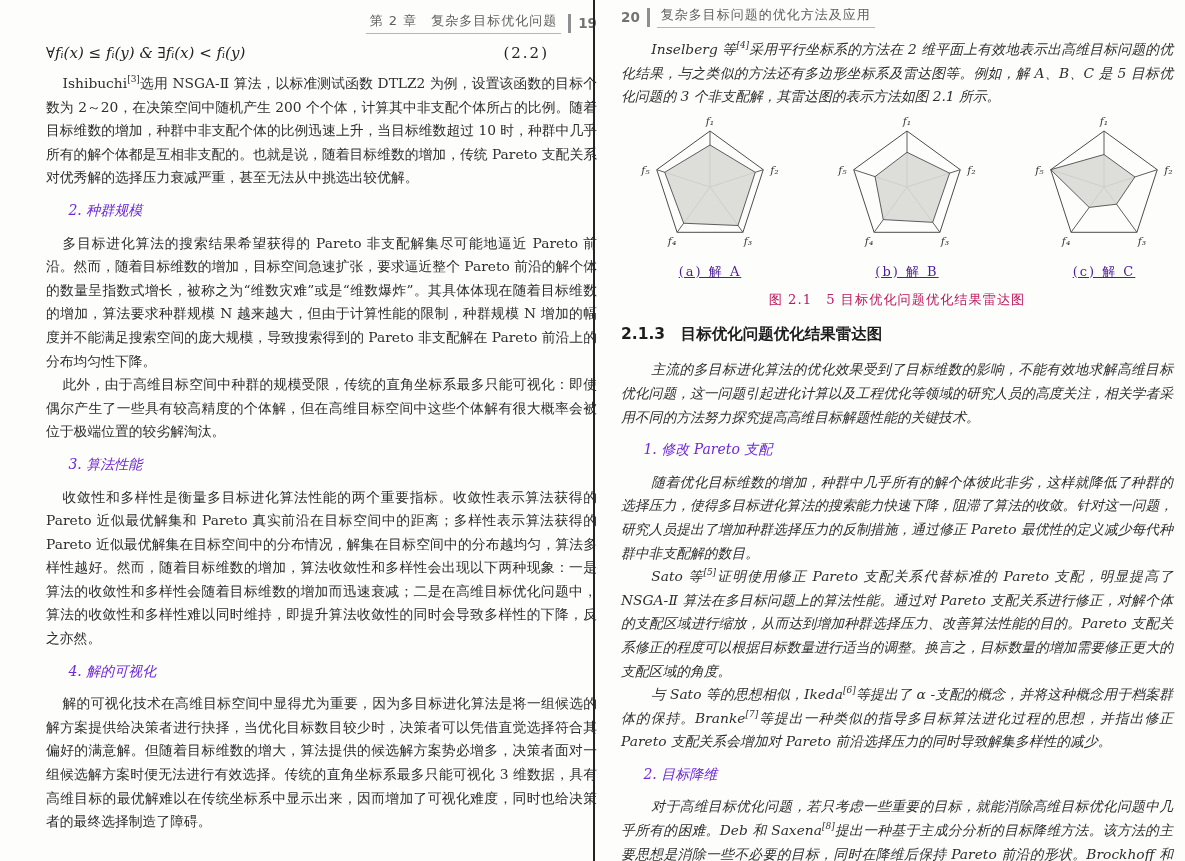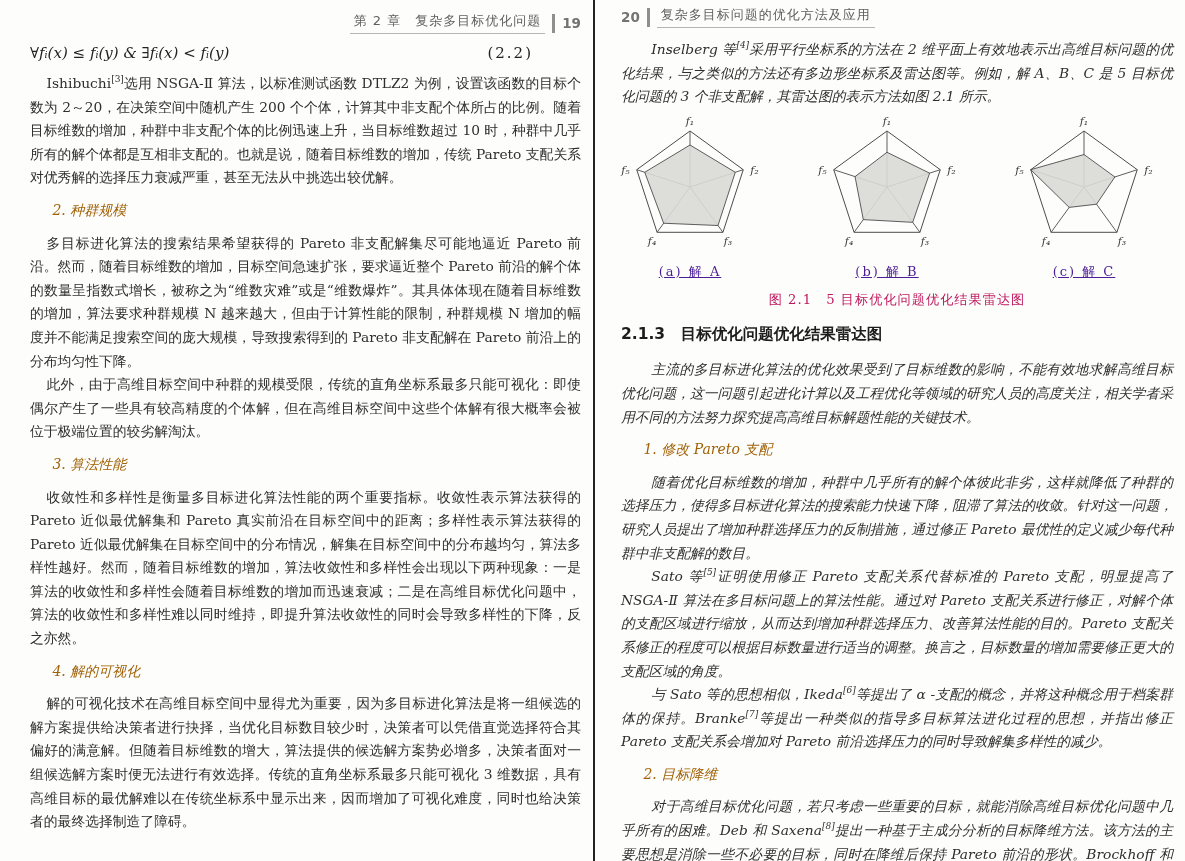--- a/index.html
+++ b/index.html
@@ -1,19 +1,19 @@
 <!DOCTYPE html>
 <html><head>
 <meta charset="utf-8">
 <style>
   html,body{margin:0;padding:0;background:#ffffff;}
   .canvas{position:relative;width:1185px;height:861px;background:#fdfdfc;overflow:hidden;
           font-family:"DejaVu Serif","Liberation Serif",serif;color:#2e2e2e;}
   .page{position:absolute;top:0;height:861px;box-sizing:border-box;}
-  .page-left{left:0;width:593px;padding:12px 12px 0 30px;}
+  .page-left{left:16px;width:593px;padding:12px 12px 0 30px;}
   .page-right{left:595px;width:590px;padding:6px 12px 0 26px;}
   .gutter{position:absolute;left:593px;top:0;width:2px;height:861px;background:#232323;}
 
   
   .runhead{display:flex;align-items:center;font-size:13px;color:#5f5f5f;
            font-family:"DejaVu Sans","Liberation Sans",sans-serif;margin-bottom:10px;}
   .runhead-left{justify-content:flex-end;}
   .rh-title{border-bottom:1px solid #b5b5b5;padding:0 4px 3px 4px;letter-spacing:1px;}
   .rh-bar{width:3px;height:19px;background:#8f8f8f;margin:0 7px;}
   .rh-num{font-size:13.5px;color:#737373;font-weight:bold;}
@@ -22,28 +22,28 @@
   .equation{position:relative;text-align:left;font-style:italic;font-size:15px;
             margin:8px 40px 10px 0;color:#222;}
   .eqnum{position:absolute;right:8px;top:0;font-style:normal;letter-spacing:2px;}
 
   
   .blocks{text-align:justify;}
   .blk{font-size:13.8px;line-height:23.6px;margin:0;}
   .blk sup{font-size:9px;line-height:0;}
   .page-left .p{text-indent:1.2em;}
   .page-right .p{text-indent:2.2em;font-style:italic;}
-  .h{font-style:italic;font-weight:500;color:#a16207;text-indent:1.6em;
+  .h{font-style:italic;font-weight:500;color:#6d28d9;text-indent:1.6em;
      margin:9px 0 9px 0;font-size:14px;}
   .h2{font-family:"DejaVu Sans","Liberation Sans",sans-serif;font-weight:bold;
       font-size:15.5px;color:#1d1d1d;margin:14px 0 12px 0;text-indent:0;}
 
   
   .figure{margin:6px 0 2px 0;}
-  .radar-row{display:flex;justify-content:flex-end;gap:19px;margin-top:6px;}
+  .radar-row{display:flex;justify-content:space-between;gap:19px;margin-top:6px;}
   .radar-cell{width:178px;text-align:center;}
   .radar-caption{font-size:13px;color:#4c1d95;margin-top:2px;letter-spacing:2px;text-decoration:underline;}
   .fig-title{text-align:center;font-size:13.2px;color:#be185d;margin:10px 0 4px 0;letter-spacing:1px;}
   svg text{font-family:"DejaVu Serif","Liberation Serif",serif;font-style:italic;
            font-size:11px;fill:#3a3a3a;}
 </style>
 </head>
 <body>
 
 <div class="canvas">

